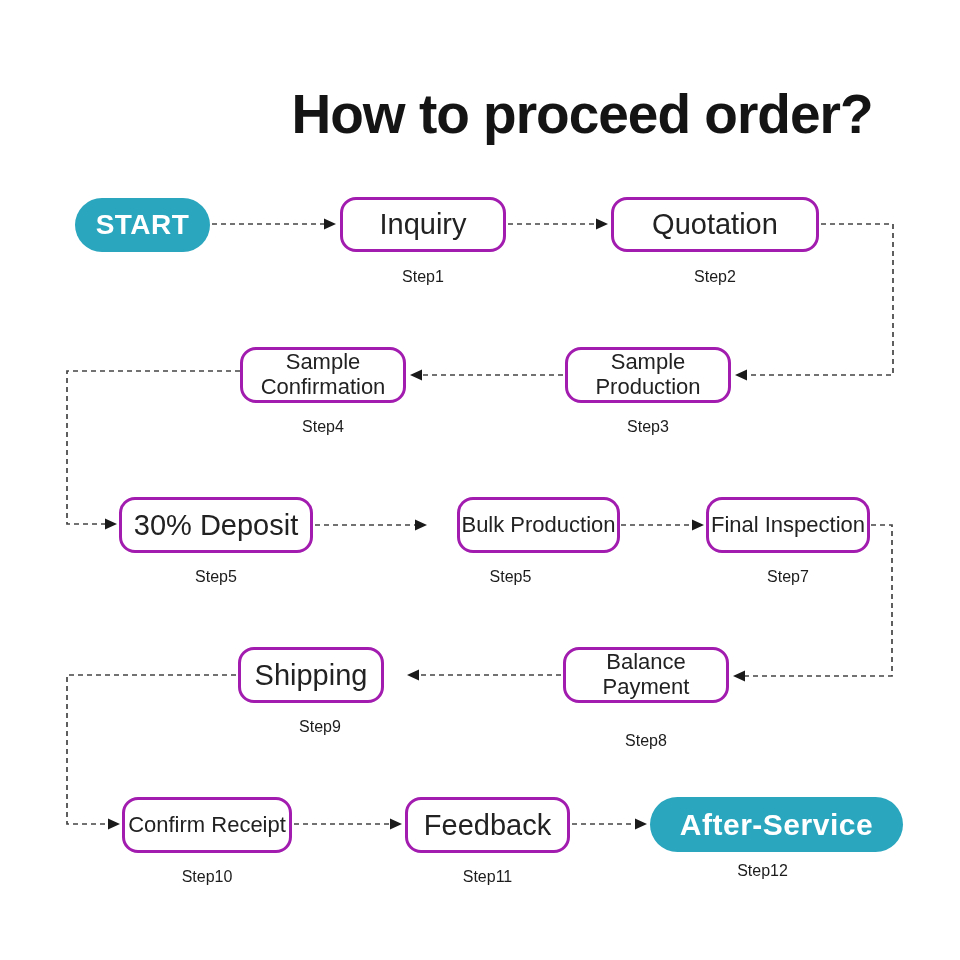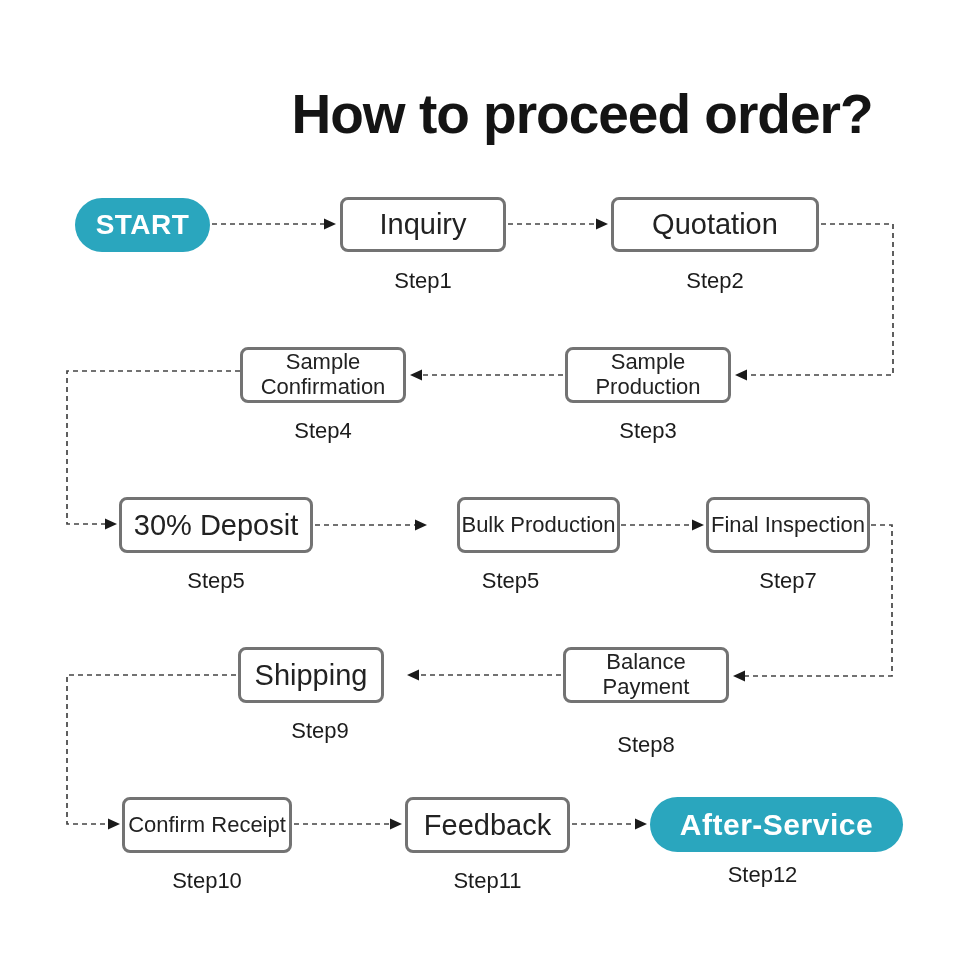--- a/index.html
+++ b/index.html
@@ -21,42 +21,42 @@
     white-space:nowrap;
     margin-top:20px;
   }
   svg.wires{position:absolute;left:0;top:0;width:960px;height:960px;}
   .node{
     position:absolute;
     box-sizing:border-box;
     display:flex;align-items:center;justify-content:center;
     text-align:center;
     background:#ffffff;
-    border:3px solid #737373;
-    border-radius:8px;
+    border:3px solid #a21caf;
+    border-radius:16px;
     color:#222222;
     font-weight:500;
     line-height:1.12;
     z-index:2;
   }
   .node.lg{font-size:29px;}
   .node.sm{font-size:22px;}
   .node.pill{
     background:#2aa6be;
     border:none;
     border-radius:28px;
     color:#ffffff;
     font-weight:bold;
     font-size:28px;
     letter-spacing:0.5px;
   }
   .steplabel{
     position:absolute;
     text-align:center;
-    font-size:22px;
+    font-size:16px;
     color:#1c1c1c;
     z-index:2;
   }
 </style>
 </head>
 <body>
 
 <div id="canvas">
 
   <div class="title">How to proceed order?</div>

